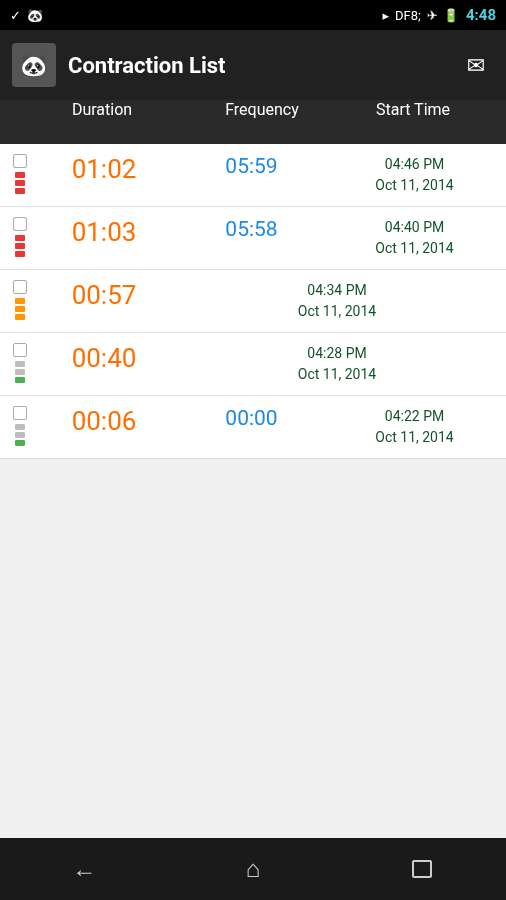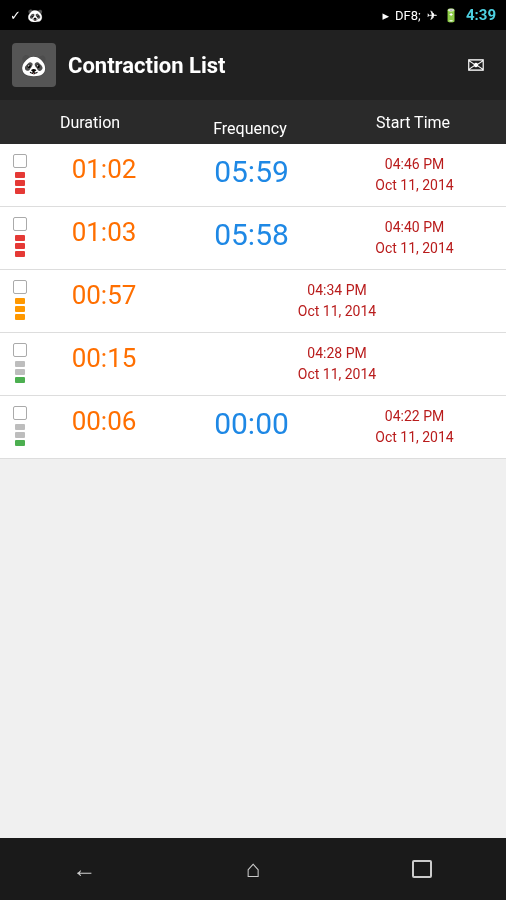--- a/index.html
+++ b/index.html
@@ -78,25 +78,25 @@
       align-items: center;
       justify-content: center;
     }
 
     
     .column-headers {
       width: 100%;
       height: 44px;
       background: #2a2a2a;
       display: flex;
-      align-items: center;
-      padding: 0 10px;
+      align-items: flex-start;
+      padding: 0 22px;
     }
     .col-duration { width: 160px; text-align: center; }
-    .col-frequency { width: 160px; text-align: center; margin-top: 12px; }
+    .col-frequency { width: 160px; text-align: center; }
     .col-starttime { flex: 1; text-align: center; }
     .col-header-text {
       color: #fff;
       font-size: 16px;
       font-weight: 400;
     }
 
     
     .contraction-list {
       background: #f5f5f5;
@@ -139,30 +139,30 @@
       width: 140px;
       text-align: center;
       font-size: 26px;
       font-weight: 400;
       color: #ff6f00;
     }
 
     .row-frequency {
       width: 155px;
       text-align: center;
-      font-size: 30px;
+      font-size: 21px;
       font-weight: 400;
       color: #1e88e5;
     }
 
     .row-starttime {
       flex: 1;
       text-align: center;
       font-size: 14px;
-      color: #b91c1c;
+      color: #14532d;
       line-height: 1.5;
     }
 
     
     .bottom-nav {
       position: absolute;
       bottom: 0;
       width: 100%;
       height: 62px;
       background: #1a1a1a;
@@ -186,21 +186,21 @@
 <div class="status-bar">
   <div class="status-bar-left">
     <span class="status-icon">✓</span>
     <span class="status-icon">🐼</span>
   </div>
   <div class="status-bar-right">
     <span class="status-icon">▸</span>
     <span class="status-icon">	DF8;</span>
     <span class="status-icon">✈</span>
     <span class="status-icon">🔋</span>
-    <span class="status-time">4:39</span>
+    <span class="status-time">4:48</span>
   </div>
 </div>
 
 <div class="app-bar">
   <div class="app-bar-avatar">
     <span>🐼</span>
   </div>
   <div class="app-bar-title">Contraction List</div>
   <div class="app-bar-email-icon">
     <span>✉</span>
@@ -260,21 +260,21 @@
     </div>
     <div class="contraction-row">
       <div class="row-indicator">
         <div class="indicator-checkbox"></div>
         <div class="indicator-bars">
           <div class="bar-segment" style="background: rgb(189, 189, 189);"></div>
           <div class="bar-segment" style="background: rgb(189, 189, 189);"></div>
           <div class="bar-segment" style="background: rgb(76, 175, 80);"></div>
         </div>
       </div>
-      <div class="row-duration">00:15</div>
+      <div class="row-duration">00:40</div>
       <div class="row-starttime">04:28 PM<br>Oct 11, 2014</div>
     </div>
     <div class="contraction-row">
       <div class="row-indicator">
         <div class="indicator-checkbox"></div>
         <div class="indicator-bars">
           <div class="bar-segment" style="background: rgb(189, 189, 189);"></div>
           <div class="bar-segment" style="background: rgb(189, 189, 189);"></div>
           <div class="bar-segment" style="background: rgb(76, 175, 80);"></div>
         </div>

